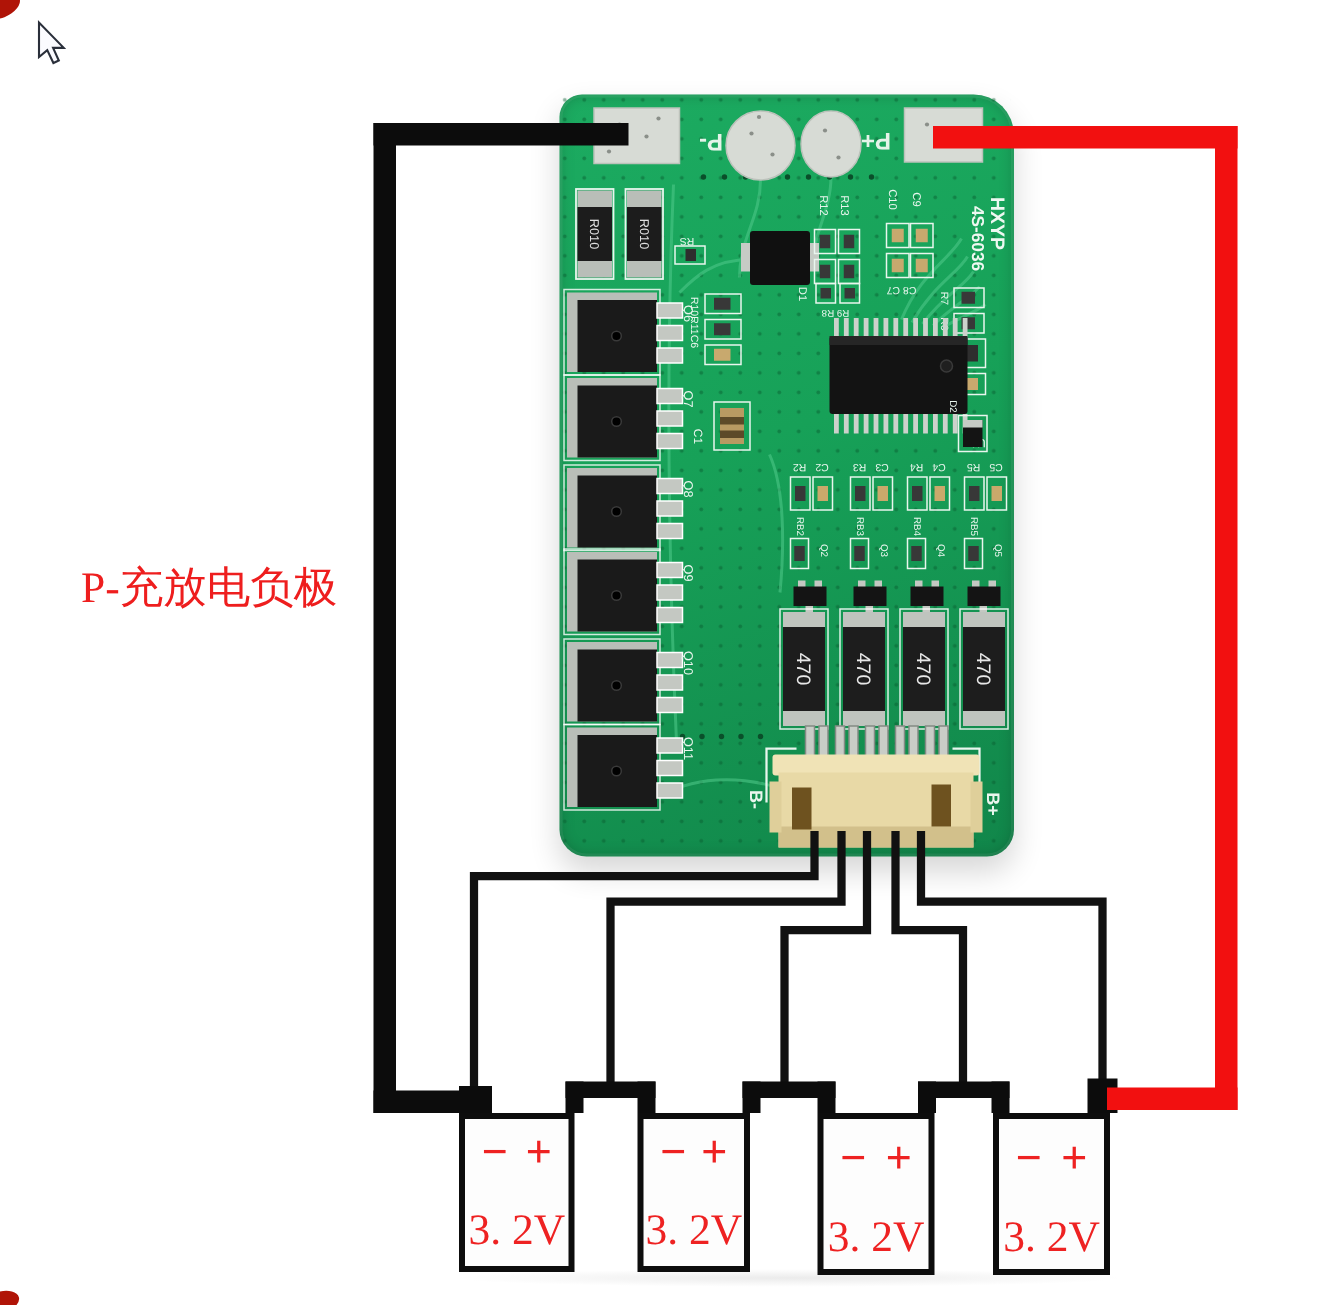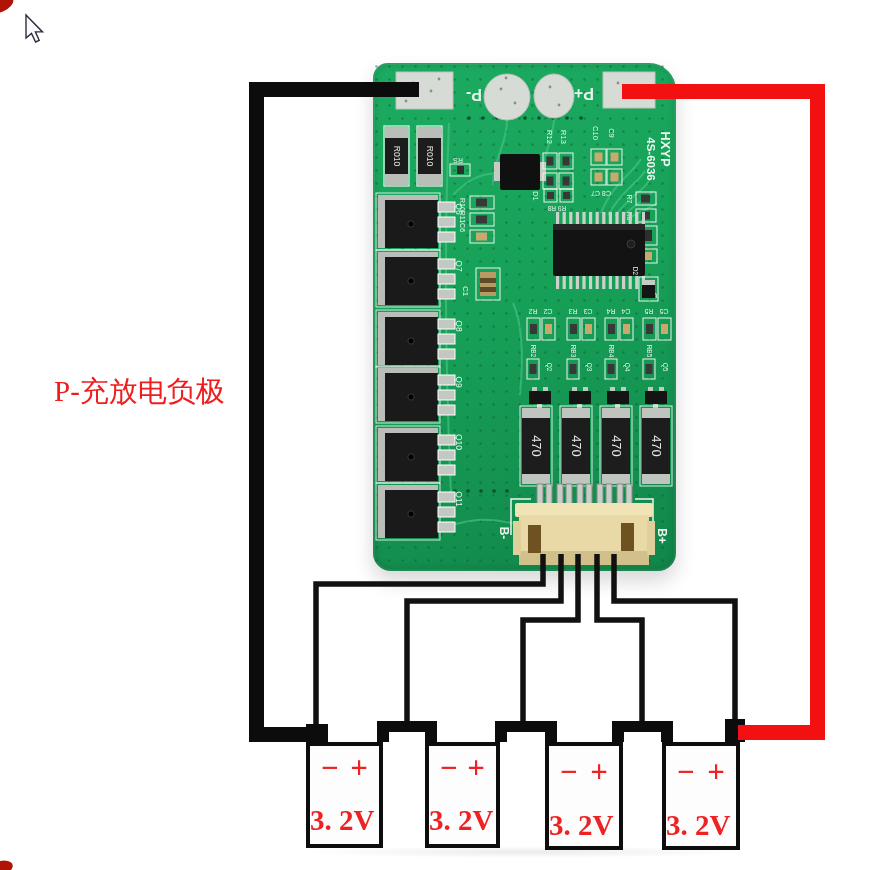--- a/index.html
+++ b/index.html
@@ -17,22 +17,22 @@
   .board svg{display:block;}
   
   .wire{position:absolute;}
   .wire.black{background:#0c0c0c;}
   .wire.red{background:#f21010;}
   
   .battery{position:absolute;box-sizing:border-box;background:#fdfdfd;border:4px solid #0d0d0d;}
   .battery .terms{position:absolute;top:6px;left:11px;right:11px;display:flex;
                   justify-content:space-between;color:#ee2222;
                   font-family:"Liberation Serif","DejaVu Serif",serif;font-size:31px;font-weight:700;line-height:1;}
-  .battery .volt{position:absolute;bottom:9px;left:0;width:100%;color:#ee2222;
-                 font-family:"Liberation Serif","DejaVu Serif",serif;font-size:29px;font-weight:700;line-height:1;}
+  .battery .volt{position:absolute;bottom:9px;left:0;width:100%;text-align:center;color:#ee2222;
+                 font-family:"Liberation Serif","DejaVu Serif",serif;font-size:29px;font-weight:400;line-height:1;}
   .battery.low .terms{top:10px;}
   .battery.low .volt{bottom:6px;}
   .bat-shadow{position:absolute;left:300px;top:846px;width:452px;height:12px;
               background:radial-gradient(ellipse at center,rgba(60,60,60,.10),rgba(0,0,0,0) 70%);}
   svg text{font-family:"Liberation Sans",sans-serif;}
 </style>
 </head>
 <body>
 
 <div class="stage">

